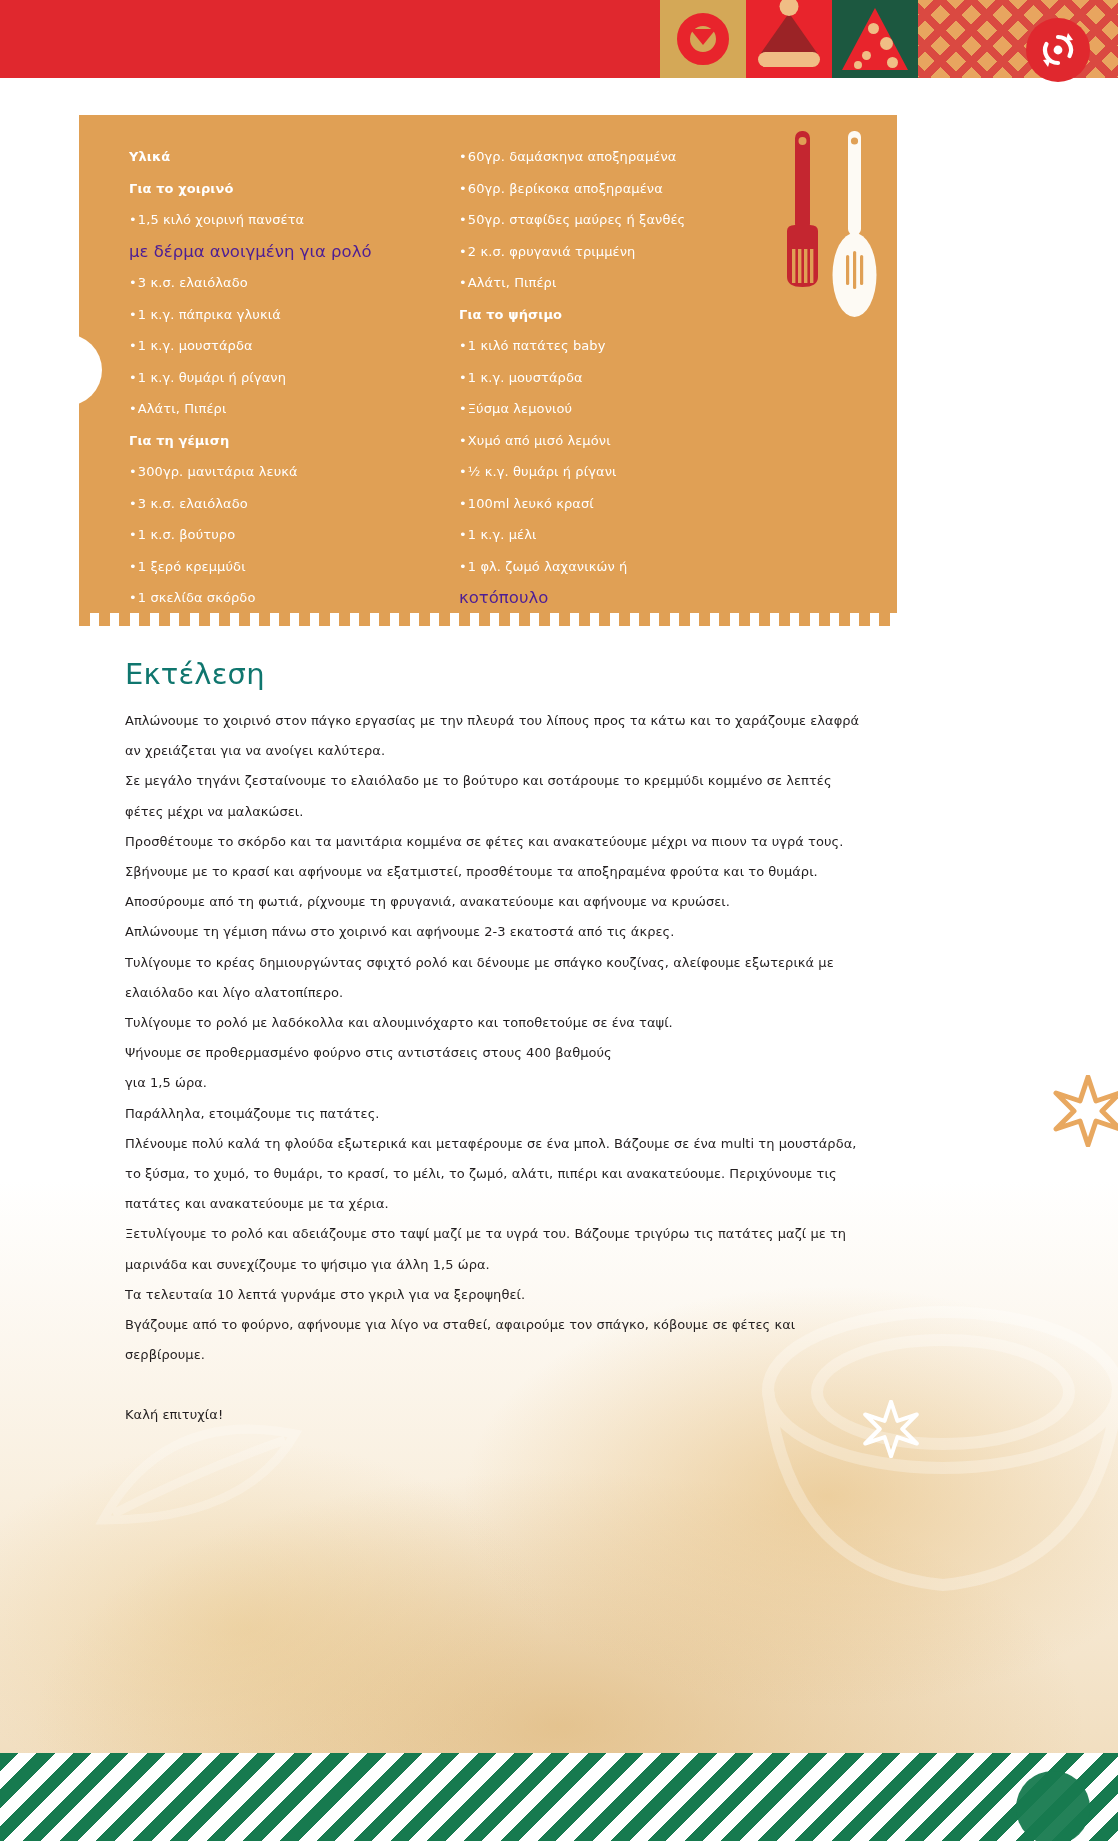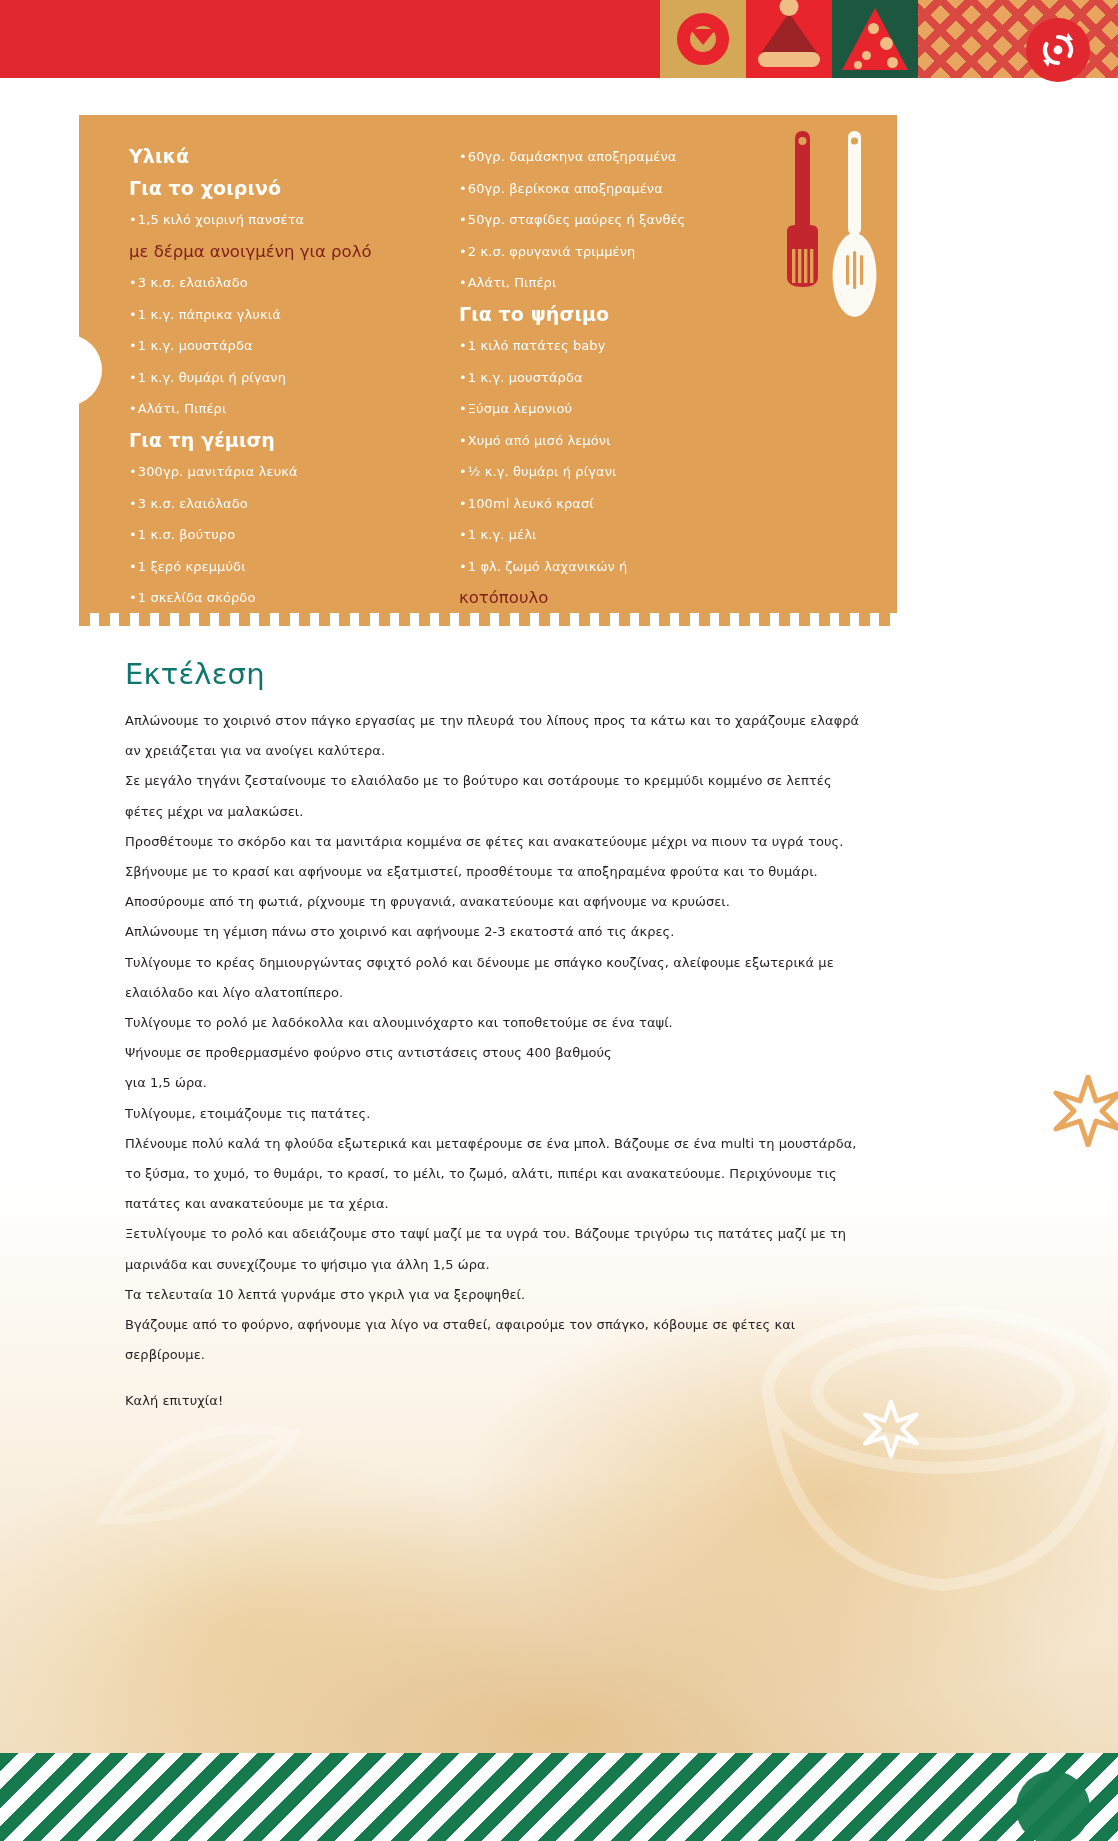--- a/index.html
+++ b/index.html
@@ -52,35 +52,35 @@
   
   .ing-box{position:absolute;left:79px;top:115px;width:818px;height:498px;background:#e0a055;}
   .notch{position:absolute;left:79px;top:334px;width:46px;height:72px;background:#ffffff;
     border-radius:0 40px 40px 0;transform:translateX(-23px);}
   .perf{position:absolute;left:79px;top:613px;width:818px;height:13px;
     background:repeating-linear-gradient(90deg,#e0a055 0 11px,#ffffff 11px 20px);}
 
   .ing-cols{position:absolute;left:50px;top:26px;right:20px;display:flex;gap:0;}
   .ing-col{width:330px;}
   .ing-col.right{width:340px;}
-  .ing-h{font-weight:bold;font-size:19px;color:#ffffff;line-height:31.5px;letter-spacing:.1px;}
+  .ing-h{font-weight:bold;font-size:13px;color:#ffffff;line-height:31.5px;letter-spacing:.1px;}
   .ing-li{font-size:13px;color:#ffffff;line-height:31.5px;letter-spacing:.1px;}
   .ing-li .b{margin-right:1px;}
-  .ing-cont{font-size:16.5px;color:#7f1d1d;line-height:31.5px;padding-left:0;}
+  .ing-cont{font-size:16.5px;color:#4c1d95;line-height:31.5px;padding-left:0;}
 
   
   .utensils{position:absolute;right:14px;top:12px;width:108px;height:200px;}
 
   
   .exec-title{position:absolute;left:125px;top:657px;font-size:29px;color:#0f766e;
     font-weight:normal;letter-spacing:.2px;}
   .exec-body{position:absolute;left:125px;top:706px;width:740px;
     font-size:13px;line-height:30.2px;color:#231f20;letter-spacing:.05px;}
   .exec-body p{margin:0;}
-  .exec-body p.gap{margin-top:16px;}
+  .exec-body p.gap{margin-top:30px;}
 
   
   .bokeh{position:absolute;left:0;top:1180px;width:1118px;height:575px;overflow:hidden;z-index:-1;
     background:
       radial-gradient(ellipse 520px 300px at 74% 55%, rgba(226,180,105,.55) 0%, rgba(226,180,105,0) 70%),
       radial-gradient(ellipse 420px 260px at 22% 78%, rgba(232,196,130,.45) 0%, rgba(232,196,130,0) 72%),
       radial-gradient(ellipse 700px 340px at 50% 95%, rgba(214,166,92,.5) 0%, rgba(214,166,92,0) 75%),
       linear-gradient(to bottom, rgba(255,255,255,0) 0%, rgba(243,223,190,.5) 55%, rgba(236,210,168,.72) 100%);}
   .bowl-wm{position:absolute;right:-40px;top:1240px;width:430px;height:420px;z-index:-1;opacity:.5;}
   .leaf-wm{position:absolute;left:95px;top:1400px;width:220px;height:150px;z-index:-1;opacity:.45;}
@@ -217,21 +217,21 @@
     <p>Απλώνουμε το χοιρινό στον πάγκο εργασίας με την πλευρά του λίπους προς τα κάτω και το χαράζουμε ελαφρά αν χρειάζεται για να ανοίγει καλύτερα.</p>
     <p>Σε μεγάλο τηγάνι ζεσταίνουμε το ελαιόλαδο με το βούτυρο και σοτάρουμε  το κρεμμύδι κομμένο σε λεπτές φέτες μέχρι να μαλακώσει.</p>
     <p>Προσθέτουμε το σκόρδο και τα μανιτάρια κομμένα σε φέτες και ανακατεύουμε μέχρι να πιουν τα υγρά τους.</p>
     <p>Σβήνουμε με το κρασί και αφήνουμε να εξατμιστεί, προσθέτουμε τα αποξηραμένα φρούτα και το θυμάρι.</p>
     <p>Αποσύρουμε από τη φωτιά, ρίχνουμε τη φρυγανιά, ανακατεύουμε και αφήνουμε να κρυώσει.</p>
     <p>Απλώνουμε τη γέμιση πάνω στο χοιρινό και αφήνουμε  2-3 εκατοστά από τις άκρες.</p>
     <p>Τυλίγουμε το κρέας δημιουργώντας σφιχτό ρολό και δένουμε με σπάγκο κουζίνας, αλείφουμε εξωτερικά με ελαιόλαδο και λίγο αλατοπίπερο.</p>
     <p>Τυλίγουμε το ρολό με λαδόκολλα και αλουμινόχαρτο και τοποθετούμε σε ένα ταψί.</p>
     <p>Ψήνουμε σε προθερμασμένο φούρνο στις αντιστάσεις στους 400 βαθμούς</p>
     <p>για 1,5 ώρα.</p>
-    <p>Τυλίγουμε, ετοιμάζουμε τις πατάτες.</p>
+    <p>Παράλληλα, ετοιμάζουμε τις πατάτες.</p>
     <p>Πλένουμε πολύ καλά τη φλούδα εξωτερικά και μεταφέρουμε σε ένα μπολ. Βάζουμε σε ένα multi τη μουστάρδα, το ξύσμα, το χυμό, το θυμάρι, το κρασί, το μέλι, το ζωμό, αλάτι, πιπέρι και ανακατεύουμε. Περιχύνουμε τις πατάτες και ανακατεύουμε με τα χέρια.</p>
     <p>Ξετυλίγουμε το ρολό και αδειάζουμε στο ταψί μαζί με τα υγρά του. Βάζουμε τριγύρω τις πατάτες μαζί με τη μαρινάδα και συνεχίζουμε το ψήσιμο για άλλη 1,5 ώρα.</p>
     <p>Τα τελευταία 10 λεπτά γυρνάμε στο γκριλ για να ξεροψηθεί.</p>
     <p>Βγάζουμε από το φούρνο, αφήνουμε για λίγο να σταθεί, αφαιρούμε τον σπάγκο, κόβουμε σε φέτες και σερβίρουμε.</p>
     <p class="gap">Καλή επιτυχία!</p>
   </div>
 
 <div class="bokeh"></div>
 
 <svg class="bowl-wm" viewBox="0 0 430 420">

